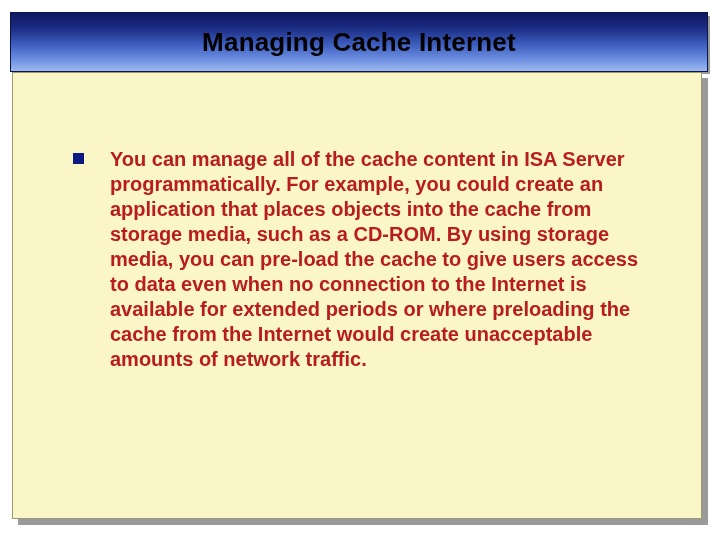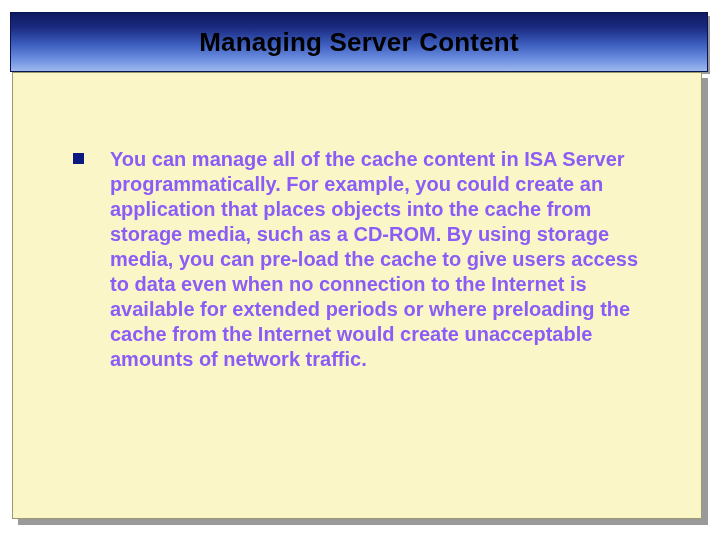--- a/index.html
+++ b/index.html
@@ -73,35 +73,35 @@
   }
   .bullet-square {
     width: 11px;
     height: 11px;
     background: #0a1a80;
     margin-top: 6px;
     flex: 0 0 auto;
     margin-right: 26px;
   }
   .bullet-text {
-    color: #8b5cf6;
+    color: #b91c1c;
     font-size: 20px;
     font-weight: bold;
     line-height: 1.25;
     width: 530px;
   }
 </style>
 </head>
 <body>
 
 <div class="slide">
 
   <div class="title-shadow"></div>
   <div class="title-bar">
-    <span class="title-text">Managing Server Content</span>
+    <span class="title-text">Managing Cache Internet</span>
   </div>
 
   <div class="body-shadow"></div>
   <div class="body-box">
     <div class="bullet-row">
       <div class="bullet-square"></div>
       <div class="bullet-text">You can manage all of the cache content in ISA Server programmatically. For example, you could create an application that places objects into the cache from storage media, such as a CD-ROM. By using storage media, you can pre-load the cache to give users access to data even when no connection to the Internet is available for extended periods or where preloading the cache from the Internet would create unacceptable amounts of network traffic.</div>
     </div>
   </div>
 

